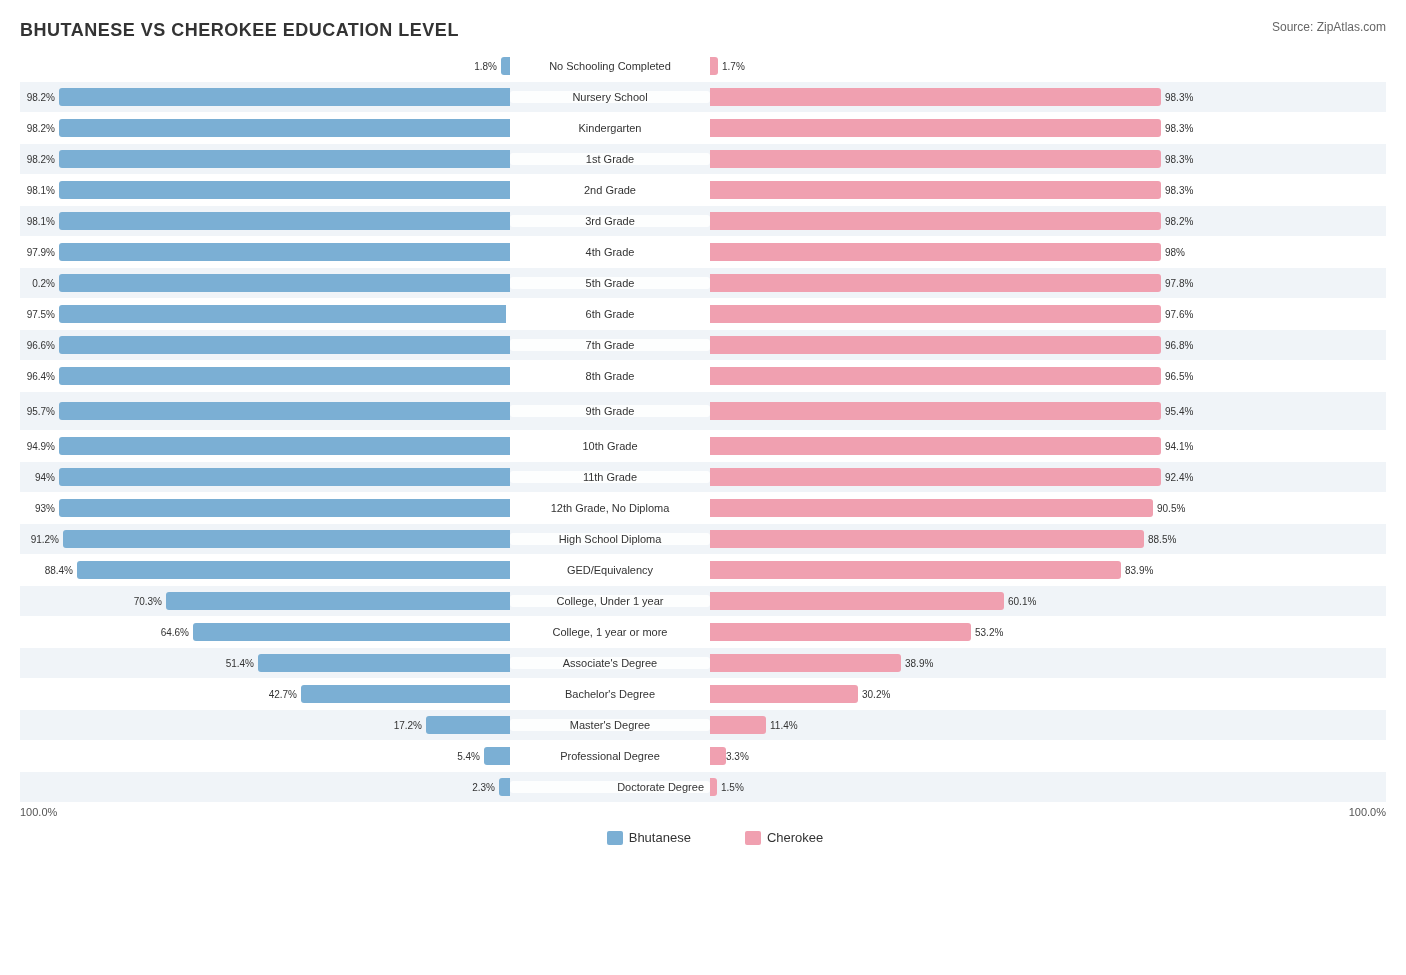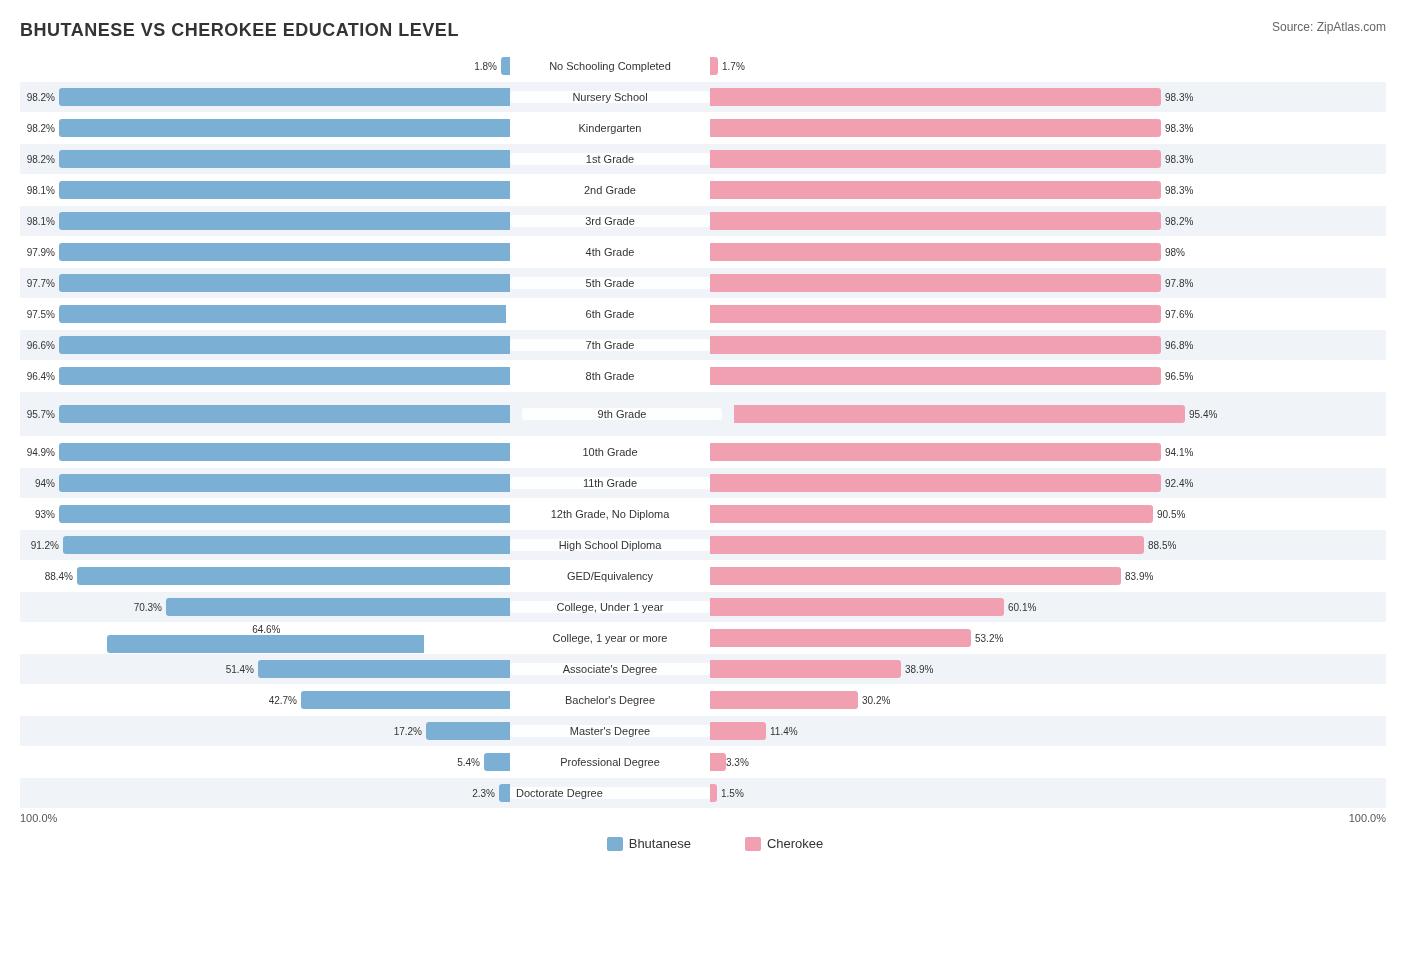--- a/index.html
+++ b/index.html
@@ -147,21 +147,21 @@
           <div style="width: 480px; height: 18px; background: rgb(123, 175, 212); border-radius: 3px 0px 0px 3px;"></div>
         </div>
         <div style="width: 200px; min-width: 200px; text-align: center; font-size: 11px; color: rgb(51, 51, 51); padding: 0px 6px; background: rgba(255, 255, 255, 0.85); border-radius: 3px; z-index: 2; white-space: nowrap;">4th Grade</div>
         <div style="width: 490px; display: flex; align-items: center; justify-content: flex-start; height: 100%; position: relative;">
           <div style="width: 480px; height: 18px; background: rgb(240, 160, 176); border-radius: 0px 3px 3px 0px;"></div>
           <span style="font-size: 10px; color: rgb(51, 51, 51); margin-left: 4px; min-width: 35px;">98%</span>
         </div>
       </div>
       <div style="display: flex; align-items: center; height: 30px; background: rgb(240, 244, 248); margin-bottom: 1px;">
         <div style="width: 490px; display: flex; align-items: center; justify-content: flex-end; height: 100%; padding-right: 0px; position: relative;">
-          <span style="font-size: 10px; color: rgb(51, 51, 51); margin-right: 4px; min-width: 35px; text-align: right;">97.7%</span>
+          <span style="font-size: 10px; color: rgb(51, 51, 51); margin-right: 4px; min-width: 35px; text-align: right;">0.2%</span>
           <div style="width: 479px; height: 18px; background: rgb(123, 175, 212); border-radius: 3px 0px 0px 3px;"></div>
         </div>
         <div style="width: 200px; min-width: 200px; text-align: center; font-size: 11px; color: rgb(51, 51, 51); padding: 0px 6px; background: rgba(255, 255, 255, 0.85); border-radius: 3px; z-index: 2; white-space: nowrap;">5th Grade</div>
         <div style="width: 490px; display: flex; align-items: center; justify-content: flex-start; height: 100%; position: relative;">
           <div style="width: 479px; height: 18px; background: rgb(240, 160, 176); border-radius: 0px 3px 3px 0px;"></div>
           <span style="font-size: 10px; color: rgb(51, 51, 51); margin-left: 4px; min-width: 35px;">97.8%</span>
         </div>
       </div>
       <div style="display: flex; align-items: center; height: 30px; background: rgb(255, 255, 255); margin-bottom: 1px;">
         <div style="width: 490px; display: flex; align-items: center; justify-content: flex-end; height: 100%; padding-right: 4px; position: relative;">
@@ -189,21 +189,21 @@
         <div style="width: 490px; display: flex; align-items: center; justify-content: flex-end; height: 100%; padding-right: 0px; position: relative;">
           <span style="font-size: 10px; color: rgb(51, 51, 51); margin-right: 4px; min-width: 35px; text-align: right;">96.4%</span>
           <div style="width: 472px; height: 18px; background: rgb(123, 175, 212); border-radius: 3px 0px 0px 3px;"></div>
         </div>
         <div style="width: 200px; min-width: 200px; text-align: center; font-size: 11px; color: rgb(51, 51, 51); padding: 0px 6px; background: rgba(255, 255, 255, 0.85); border-radius: 3px; z-index: 2; white-space: nowrap;">8th Grade</div>
         <div style="width: 490px; display: flex; align-items: center; justify-content: flex-start; height: 100%; position: relative;">
           <div style="width: 473px; height: 18px; background: rgb(240, 160, 176); border-radius: 0px 3px 3px 0px;"></div>
           <span style="font-size: 10px; color: rgb(51, 51, 51); margin-left: 4px; min-width: 35px;">96.5%</span>
         </div>
       </div>
-      <div style="display: flex; align-items: center; height: 44px; background: rgb(240, 244, 248); margin-bottom: 1px; gap: 12px;">
+      <div style="display: flex; align-items: center; height: 38px; background: rgb(240, 244, 248); margin-bottom: 1px;">
         <div style="width: 490px; display: flex; align-items: center; justify-content: flex-end; height: 100%; padding-right: 0px; position: relative;">
           <span style="font-size: 10px; color: rgb(51, 51, 51); margin-right: 4px; min-width: 35px; text-align: right;">95.7%</span>
           <div style="width: 469px; height: 18px; background: rgb(123, 175, 212); border-radius: 3px 0px 0px 3px;"></div>
         </div>
         <div style="width: 200px; min-width: 200px; text-align: center; font-size: 11px; color: rgb(51, 51, 51); padding: 0px 6px; background: rgba(255, 255, 255, 0.85); border-radius: 3px; z-index: 2; white-space: nowrap;">9th Grade</div>
         <div style="width: 490px; display: flex; align-items: center; justify-content: flex-start; height: 100%; position: relative;">
           <div style="width: 467px; height: 18px; background: rgb(240, 160, 176); border-radius: 0px 3px 3px 0px;"></div>
           <span style="font-size: 10px; color: rgb(51, 51, 51); margin-left: 4px; min-width: 35px;">95.4%</span>
         </div>
       </div>
@@ -267,21 +267,21 @@
           <span style="font-size: 10px; color: rgb(51, 51, 51); margin-right: 4px; min-width: 35px; text-align: right;">70.3%</span>
           <div style="width: 344px; height: 18px; background: rgb(123, 175, 212); border-radius: 3px 0px 0px 3px;"></div>
         </div>
         <div style="width: 200px; min-width: 200px; text-align: center; font-size: 11px; color: rgb(51, 51, 51); padding: 0px 6px; background: rgba(255, 255, 255, 0.85); border-radius: 3px; z-index: 2; white-space: nowrap;">College, Under 1 year</div>
         <div style="width: 490px; display: flex; align-items: center; justify-content: flex-start; height: 100%; position: relative;">
           <div style="width: 294px; height: 18px; background: rgb(240, 160, 176); border-radius: 0px 3px 3px 0px;"></div>
           <span style="font-size: 10px; color: rgb(51, 51, 51); margin-left: 4px; min-width: 35px;">60.1%</span>
         </div>
       </div>
       <div style="display: flex; align-items: center; height: 30px; background: rgb(255, 255, 255); margin-bottom: 1px;">
-        <div style="width: 490px; display: flex; align-items: center; justify-content: flex-end; height: 100%; padding-right: 0px; position: relative; flex-direction: column;">
+        <div style="width: 490px; display: flex; align-items: center; justify-content: flex-end; height: 100%; padding-right: 0px; position: relative;">
           <span style="font-size: 10px; color: rgb(51, 51, 51); margin-right: 4px; min-width: 35px; text-align: right;">64.6%</span>
           <div style="width: 317px; height: 18px; background: rgb(123, 175, 212); border-radius: 3px 0px 0px 3px;"></div>
         </div>
         <div style="width: 200px; min-width: 200px; text-align: center; font-size: 11px; color: rgb(51, 51, 51); padding: 0px 6px; background: rgba(255, 255, 255, 0.85); border-radius: 3px; z-index: 2; white-space: nowrap;">College, 1 year or more</div>
         <div style="width: 490px; display: flex; align-items: center; justify-content: flex-start; height: 100%; position: relative;">
           <div style="width: 261px; height: 18px; background: rgb(240, 160, 176); border-radius: 0px 3px 3px 0px;"></div>
           <span style="font-size: 10px; color: rgb(51, 51, 51); margin-left: 4px; min-width: 35px;">53.2%</span>
         </div>
       </div>
       <div style="display: flex; align-items: center; height: 30px; background: rgb(240, 244, 248); margin-bottom: 1px;">
@@ -326,21 +326,21 @@
         <div style="width: 490px; display: flex; align-items: center; justify-content: flex-start; height: 100%; position: relative;">
           <div style="width: 16px; height: 18px; background: rgb(240, 160, 176); border-radius: 0px 3px 3px 0px;"></div>
           <span style="font-size: 10px; color: rgb(51, 51, 51); min-width: 35px;">3.3%</span>
         </div>
       </div>
       <div style="display: flex; align-items: center; height: 30px; background: rgb(240, 244, 248); margin-bottom: 1px;">
         <div style="width: 490px; display: flex; align-items: center; justify-content: flex-end; height: 100%; padding-right: 0px; position: relative;">
           <span style="font-size: 10px; color: rgb(51, 51, 51); margin-right: 4px; min-width: 35px; text-align: right;">2.3%</span>
           <div style="width: 11px; height: 18px; background: rgb(123, 175, 212); border-radius: 3px 0px 0px 3px;"></div>
         </div>
-        <div style="width: 200px; min-width: 200px; text-align: left; font-size: 11px; color: rgb(51, 51, 51); padding: 0px 6px; background: rgba(255, 255, 255, 0.85); border-radius: 3px; z-index: 2; white-space: nowrap;">Doctorate Degree</div>
+        <div style="width: 200px; min-width: 200px; text-align: right; font-size: 11px; color: rgb(51, 51, 51); padding: 0px 6px; background: rgba(255, 255, 255, 0.85); border-radius: 3px; z-index: 2; white-space: nowrap;">Doctorate Degree</div>
         <div style="width: 490px; display: flex; align-items: center; justify-content: flex-start; height: 100%; position: relative;">
           <div style="width: 7px; height: 18px; background: rgb(240, 160, 176); border-radius: 0px 3px 3px 0px;"></div>
           <span style="font-size: 10px; color: rgb(51, 51, 51); margin-left: 4px; min-width: 35px;">1.5%</span>
         </div>
       </div>
     </div>
 
   <div class="axis-labels">
     <span>100.0%</span>
     <span>100.0%</span>

